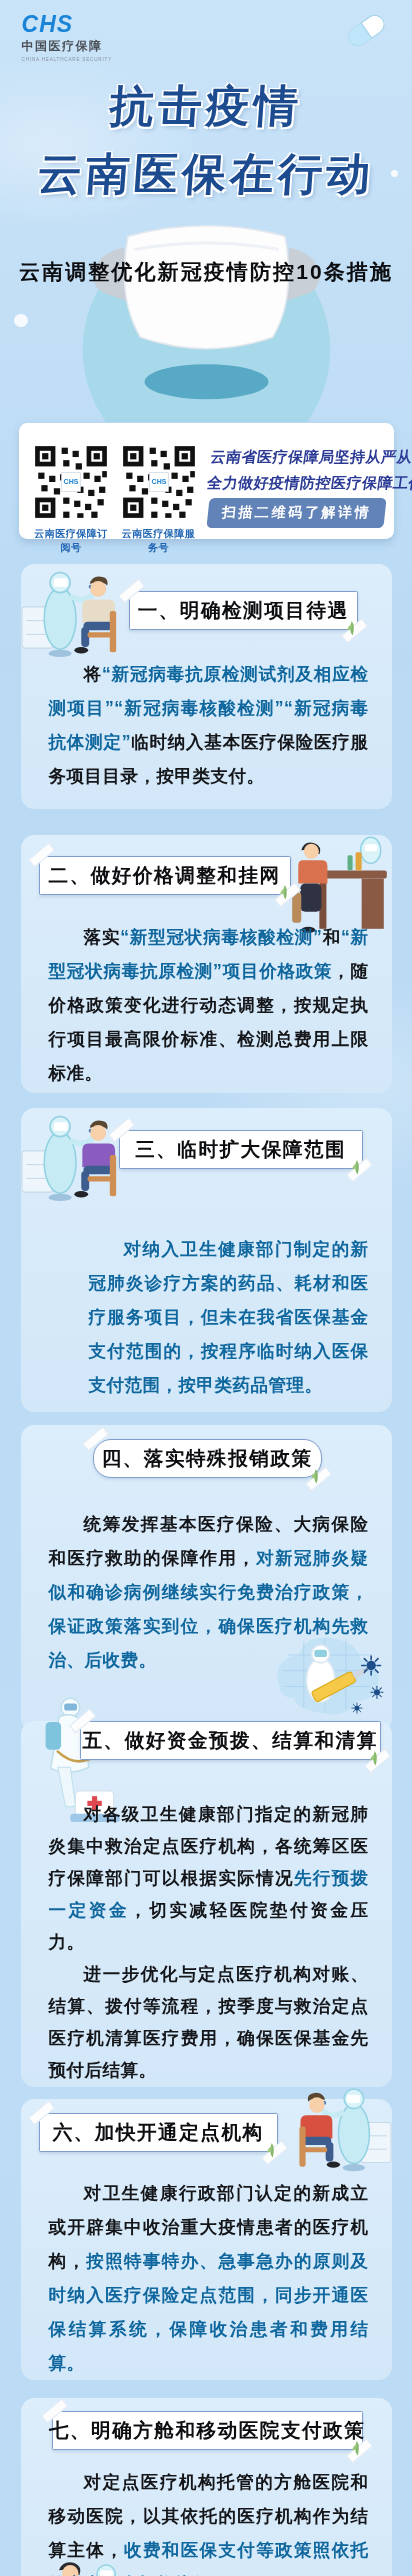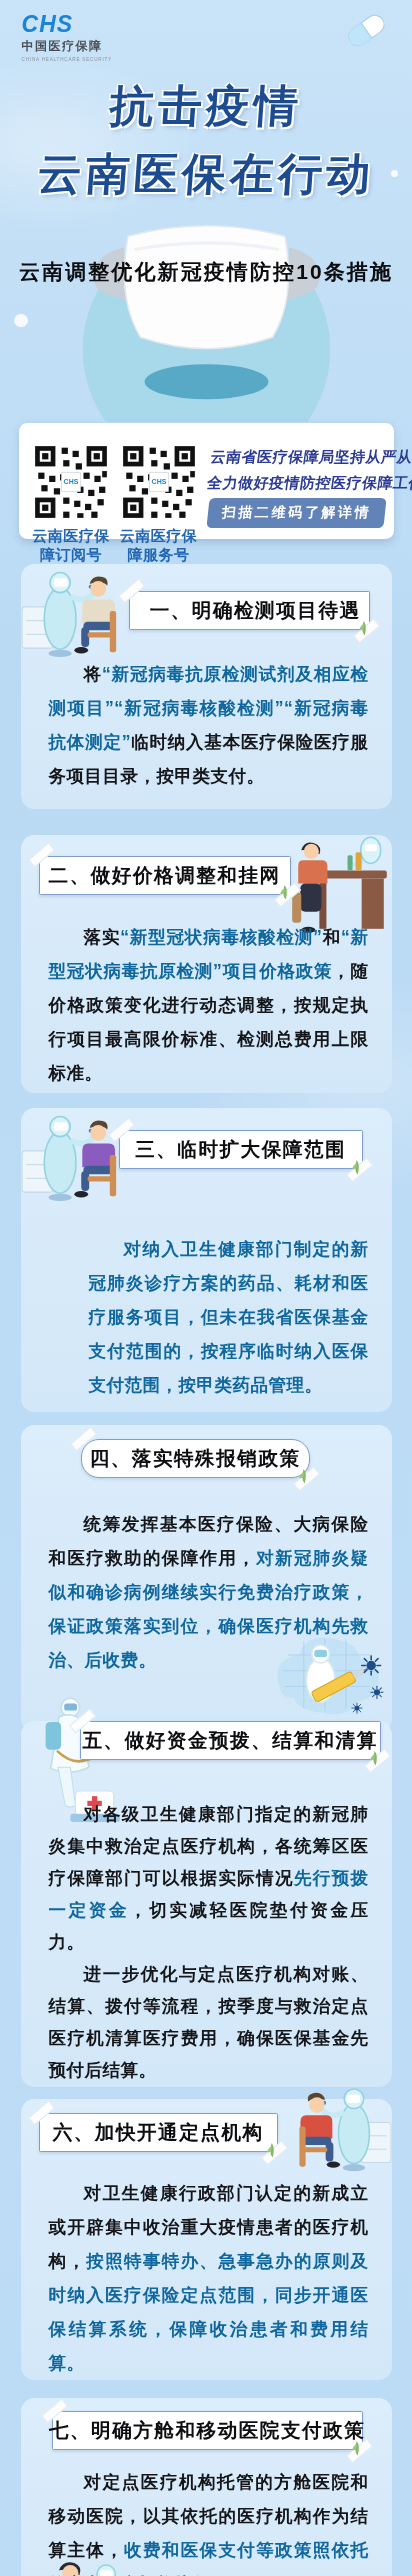--- a/index.html
+++ b/index.html
@@ -24,21 +24,21 @@
   .t1{top:77px;} .t2{top:145px;}
   .mask-wrap{position:absolute;left:62px;top:200px;width:289px;height:222px;}
   .subtitle{position:absolute;left:0;top:258px;width:100%;text-align:center;font-size:21px;
     font-weight:900;color:#0c0d10;letter-spacing:2.1px;z-index:5;}
 
   
   .qr-card{position:absolute;left:18.5px;top:423px;width:375px;height:116px;background:#fff;
     border-radius:8.2px;box-shadow:0 3.1px 7.2px rgba(80,120,160,.25);}
   .qr-block{position:absolute;top:19.6px;width:78px;}
   .qr1{left:13.4px;} .qr2{left:101px;}
-  .qr-label{margin-top:4.1px;text-align:center;font-size:15px;font-weight:900;color:#2066b4;letter-spacing:0.5px;}
+  .qr-label{margin-top:4.1px;text-align:center;font-size:10px;font-weight:900;color:#2066b4;letter-spacing:0.5px;}
   .slogan{position:absolute;left:190px;top:20.6px;width:177px;font-family:"DejaVu Serif",serif;
     font-size:15px;font-weight:900;color:#2b3a94;transform:skewX(-8deg);letter-spacing:0.5px;line-height:26px;white-space:nowrap;}
   .scan-btn{position:absolute;left:189px;top:75px;width:177px;height:30px;background:#6283b7;
     border:none;border-radius:5.2px;color:#fff;font-family:"DejaVu Serif",serif;font-weight:900;
     font-size:14px;letter-spacing:2.6px;transform:skewX(-6deg);display:flex;align-items:center;justify-content:center;cursor:pointer;}
 
   
   .card{position:absolute;left:20.6px;width:371px;background:linear-gradient(180deg,#dcedfb,#d2e7f8);
     border-radius:13.4px;}
   .title-box{position:absolute;height:37px;background:#fff;border:1.5px solid #7f9ecb;border-radius:1.5px;
@@ -297,21 +297,21 @@
     </div>
     <button class="scan-btn">扫描二维码了解详情</button>
   </div>
 
   <section class="card" style="top:564px;height:245px;">
     <div class="illus" style="left:0px;top:-7.7px;color:#e7dcc8;">
       <svg width="111" height="106" viewBox="0 0 215 205">
           <use href="#sym-pair"></use>
         </svg>
     </div>
-    <div class="title-box" style="left:108px;top:27px;width:227px;padding-left:12px;">
+    <div class="title-box" style="left:108px;top:27px;width:227px;">
       <span>一、明确检测项目待遇</span>
       <svg class="fern" width="13.4" height="16.5" viewBox="0 0 26 32">
           <use href="#sym-fern"></use>
         </svg>
     </div>
     <div class="body" style="top:93px;">
         <p><span class="seg-dark">将</span><span class="seg-blue">“新冠病毒抗原检测试剂及相应检测项目”“新冠病毒核酸检测”“新冠病毒抗体测定”</span><span class="seg-dark">临时纳入基本医疗保险医疗服务项目目录，按甲类支付。</span></p>
       </div>
   </section>
 
@@ -343,21 +343,21 @@
       <svg class="fern" width="13.4" height="16.5" viewBox="0 0 26 32">
           <use href="#sym-fern"></use>
         </svg>
     </div>
     <div class="body" style="top:124px;margin-left:40px;">
         <p><span class="seg-blue">对纳入卫生健康部门制定的新冠肺炎诊疗方案的药品、耗材和医疗服务项目，但未在我省医保基金支付范围的，按程序临时纳入医保支付范围，按甲类药品管理。</span></p>
       </div>
   </section>
 
   <section class="card" style="top:1425px;height:307px;">
-    <div class="title-box" style="left:60px;top:14.4px;width:227px;border-radius:18px;">
+    <div class="title-box" style="left:72px;top:14.4px;width:227px;border-radius:18px;">
       <span>四、落实特殊报销政策</span>
       <svg class="fern" width="13.4" height="16.5" viewBox="0 0 26 32">
           <use href="#sym-fern"></use>
         </svg>
     </div>
     <div class="body" style="top:82px;">
         <p><span class="seg-dark">统筹发挥基本医疗保险、大病保险和医疗救助的保障作用，</span><span class="seg-blue">对新冠肺炎疑似和确诊病例继续实行免费治疗政策，保证政策落实到位，确保医疗机构先救治、后收费。</span></p>
       </div>
     <div class="illus" style="left:246px;top:198px;">
       <svg width="121" height="106" viewBox="0 0 235 205">

